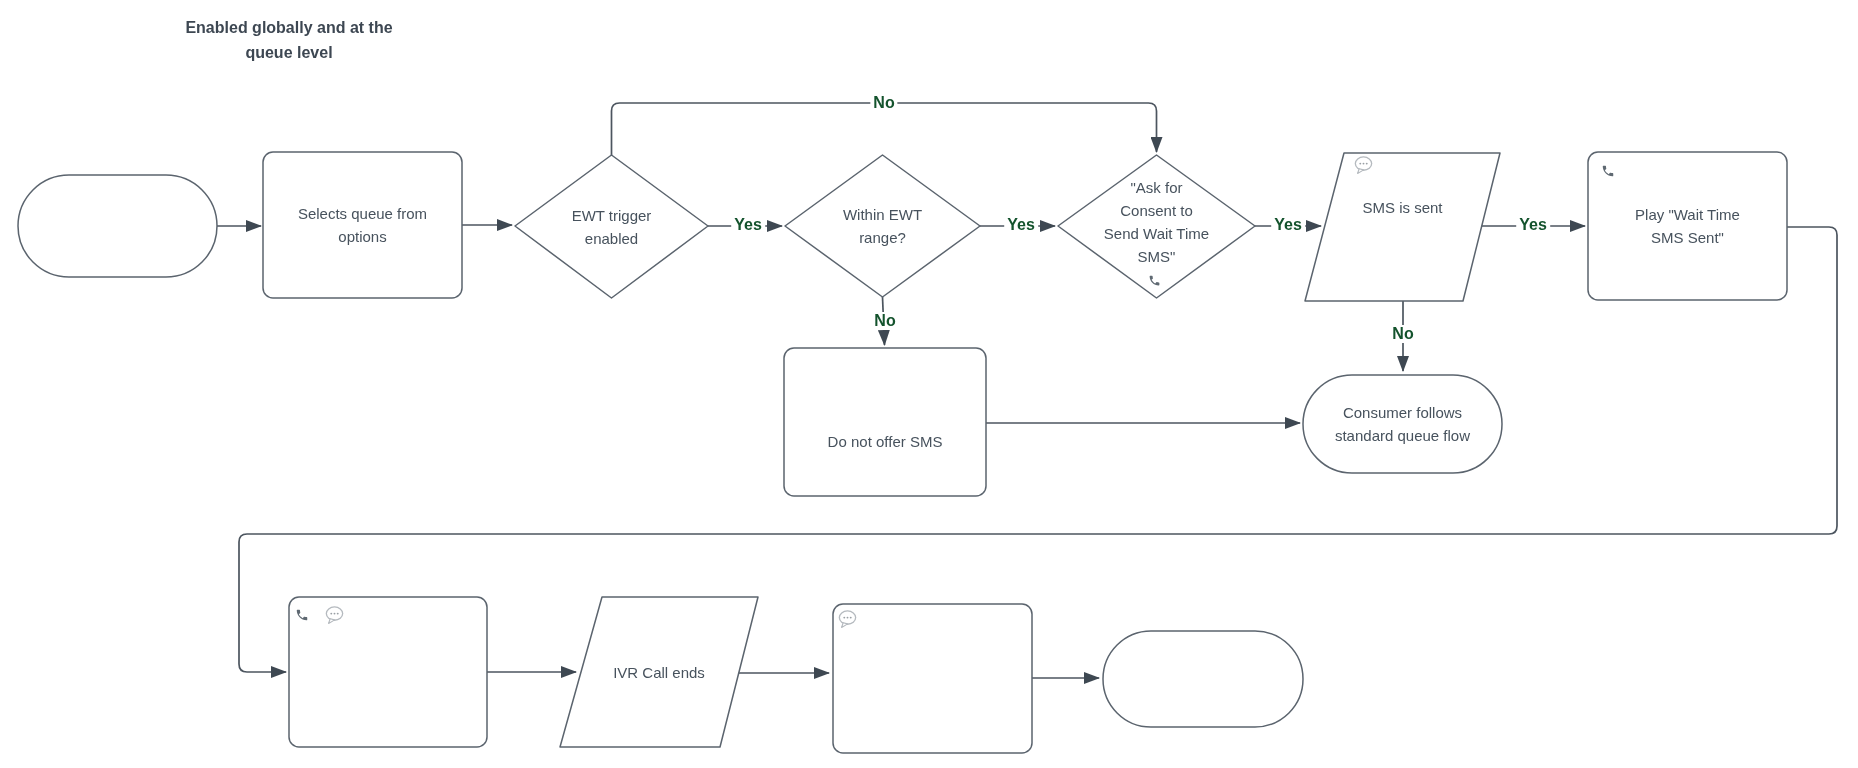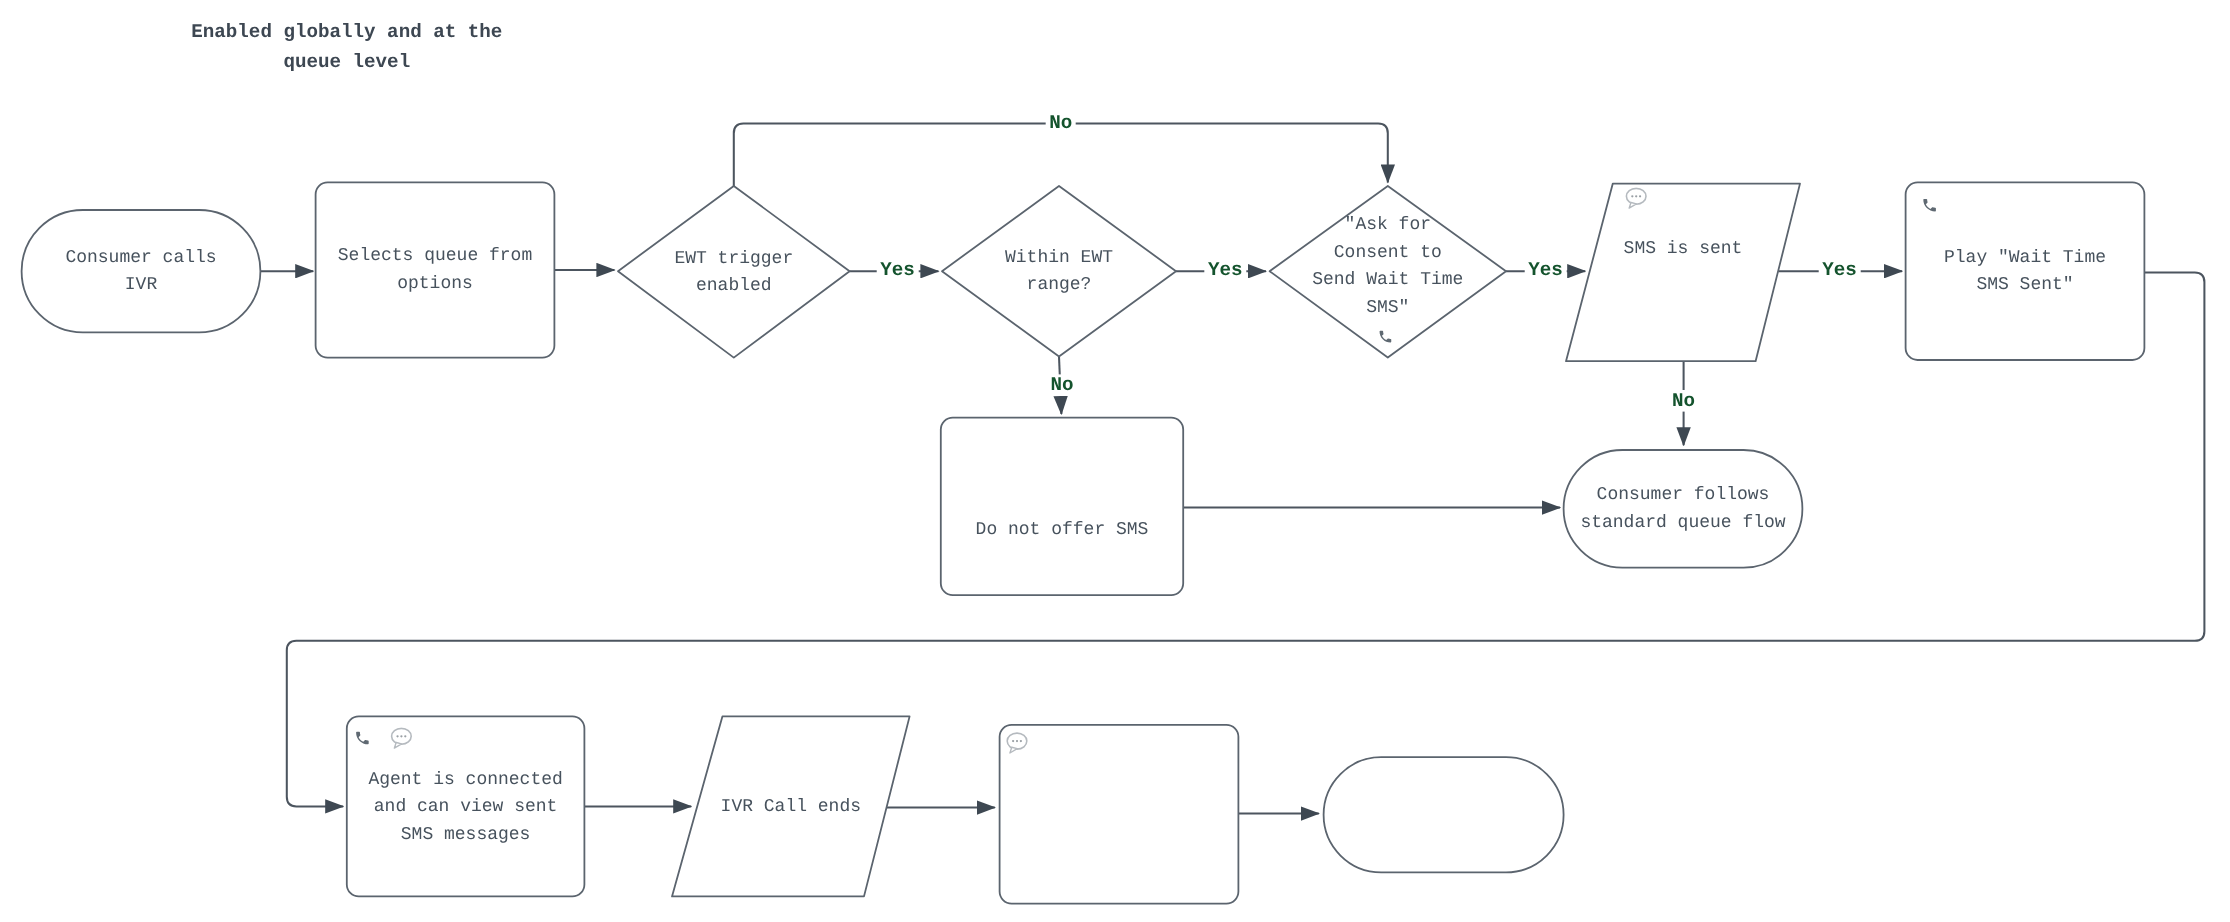--- a/index.html
+++ b/index.html
@@ -1,18 +1,18 @@
 <!DOCTYPE html>
 <html><head>
 <meta charset="utf-8">
 <style>
   html,body { margin:0; padding:0; background:#ffffff; }
   #canvas {
     position:relative; width:1858px; height:768px; background:#ffffff;
-    font-family:Liberation Mono, monospace; overflow:hidden;
+    font-family:Liberation Sans, sans-serif; overflow:hidden;
   }
   #shapes-svg { position:absolute; left:0; top:0; }
   .node-label {
     position:absolute; display:flex; align-items:center; justify-content:center;
     text-align:center; white-space:pre-line; color:#47525d;
     font-size:15px; line-height:23px; pointer-events:none;
   }
   .edge-label {
     position:absolute; transform:translate(-50%,-50%);
     background:#ffffff; padding:0 3px; color:#14532d;
@@ -83,41 +83,36 @@
     <use href="#icon-chat" x="1354" y="156" width="19" height="19"></use>
     <use href="#icon-phone" x="1601" y="164" width="14" height="14"></use>
     <use href="#icon-phone" x="295" y="608" width="14" height="14"></use>
     <use href="#icon-chat" x="325" y="606" width="19" height="19"></use>
     <use href="#icon-chat" x="838" y="610" width="19" height="19"></use>
   </svg>
 
   <div class="diagram-title">Enabled globally and at the
 queue level</div>
 
-  <div class="node-label" style="left:18px;   top:175px; width:199px; height:102px;">Consumer calls
-IVR</div>
   <div class="node-label" style="left:263px;  top:152px; width:199px; height:146px;">Selects queue from
 options</div>
   <div class="node-label" style="left:515px;  top:155px; width:193px; height:143px;">EWT trigger
 enabled</div>
   <div class="node-label" style="left:785px;  top:155px; width:195px; height:142px;">Within EWT
 range?</div>
   <div class="node-label" style="left:1058px; top:150px; width:197px; height:143px;">"Ask for
 Consent to
 Send Wait Time
 SMS"</div>
   <div class="node-label" style="left:1305px; top:153px; width:195px; height:108px;">SMS is sent</div>
   <div class="node-label" style="left:1588px; top:152px; width:199px; height:148px;">Play "Wait Time
 SMS Sent"</div>
   <div class="node-label" style="left:784px;  top:348px; width:202px; height:187px;">Do not offer SMS</div>
   <div class="node-label" style="left:1303px; top:375px; width:199px; height:98px;">Consumer follows
 standard queue flow</div>
-  <div class="node-label" style="left:289px;  top:597px; width:198px; height:150px;">Agent is connected
-and can view sent
-SMS messages</div>
   <div class="node-label" style="left:560px;  top:597px; width:198px; height:150px;">IVR Call ends</div>
 
   <span class="edge-label" style="left:748px;  top:225px;">Yes</span>
   <span class="edge-label" style="left:1021px; top:225px;">Yes</span>
   <span class="edge-label" style="left:1288px; top:225px;">Yes</span>
   <span class="edge-label" style="left:1533px; top:225px;">Yes</span>
   <span class="edge-label" style="left:884px;  top:103px;">No</span>
   <span class="edge-label" style="left:885px;  top:321px;">No</span>
   <span class="edge-label" style="left:1403px; top:334px;">No</span>
 

